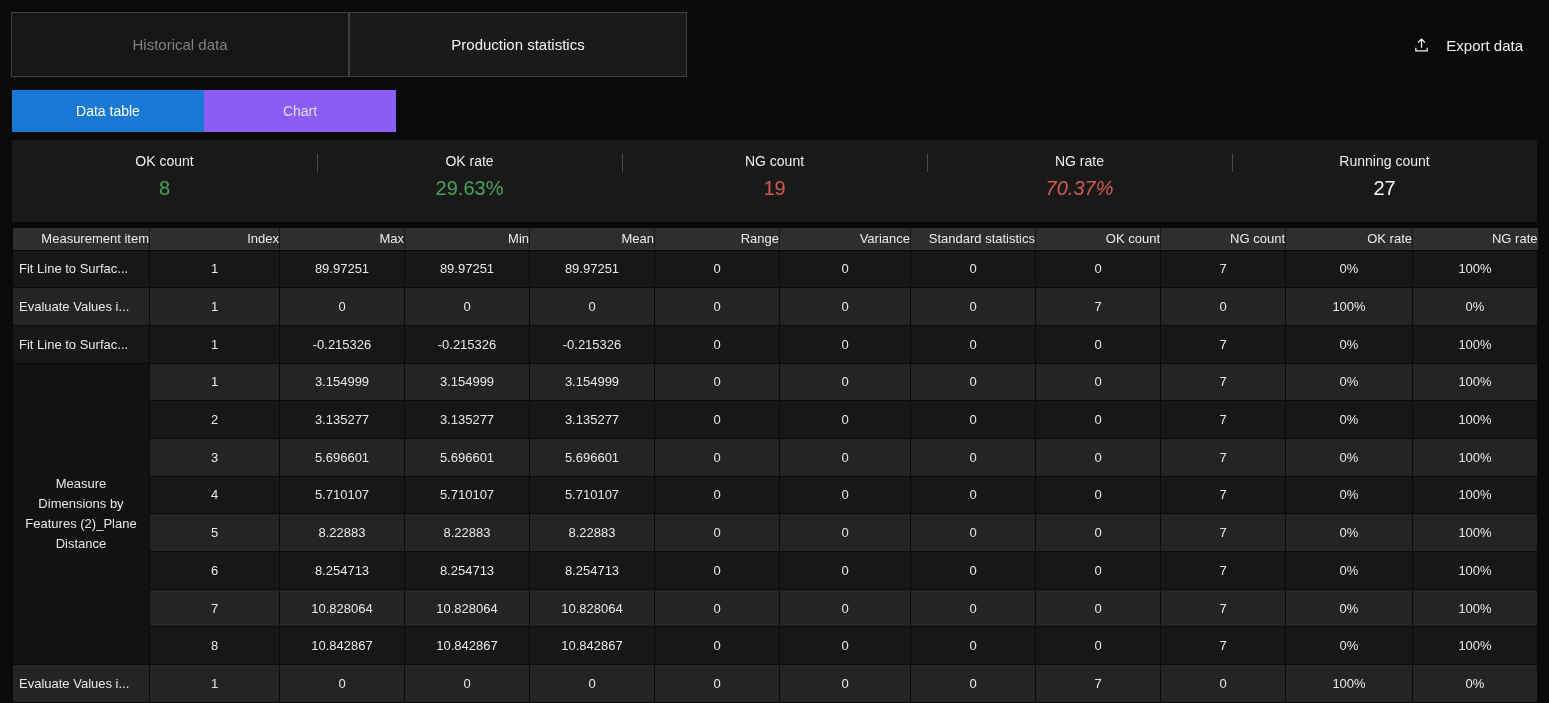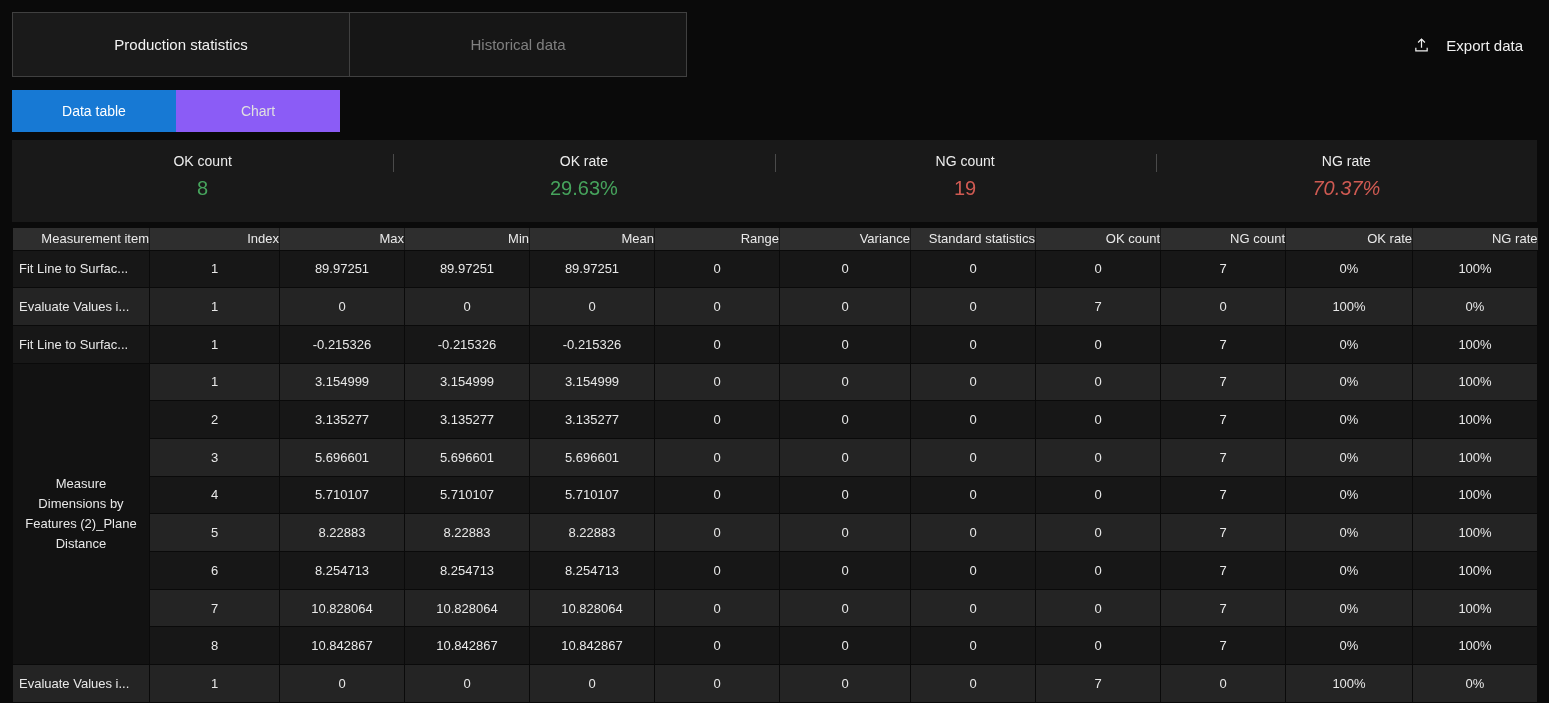--- a/index.html
+++ b/index.html
@@ -23,21 +23,21 @@
   .export-btn {
     position: absolute; right: 6px; top: 50%; transform: translateY(-50%);
     display: flex; align-items: center; gap: 16px;
     font-size: 15px; color: #f0f0f0; cursor: pointer; padding: 6px 8px;
   }
   .export-btn svg { display: block; }
 
   
   .subtab-bar { margin: 13px 12px 0; display: flex; }
   .subtab {
-    width: 164px; height: 42px;
+    width: 192px; height: 42px;
     display: flex; align-items: center; justify-content: center;
     font-size: 14px; cursor: pointer;
   }
   .subtab.active { background: #1779d4; color: #ffffff; }
   .subtab.inactive { background: #8b5cf6; color: #e0e0e0; }
 
   
   .stats-panel { margin: 8px 12px 0; height: 82px; background: #191919; display: flex; }
   .stat { flex: 1; position: relative; text-align: center; padding-top: 13px; }
   .stat + .stat::before {
@@ -72,25 +72,25 @@
   .data-table td.item-cell.merged {
     background: #121212 !important;
     text-align: center; white-space: normal;
     line-height: 1.55; padding: 0 10px;
   }
 </style>
 </head>
 <body>
 
 <div class="top-bar">
+  <div class="tab inactive">
+    <span>Historical data</span>
+  </div>
   <div class="tab active">
     <span>Production statistics</span>
-  </div>
-  <div class="tab inactive">
-    <span>Historical data</span>
   </div>
   <div class="export-btn">
     <span>
       <svg width="17" height="17" viewBox="0 0 18 18" fill="none" stroke="#f0f0f0" stroke-width="1.3">
         <path d="M9 12 V3"></path>
         <path d="M5.4 6.4 L9 2.8 L12.6 6.4"></path>
         <path d="M3 12 V15.2 H15 V12"></path>
       </svg>
     </span>
     <span>Export data</span>
@@ -115,20 +115,24 @@
       <div class="stat-label">OK rate</div>
       <div class="stat-value" style="color: rgb(70, 163, 92);">29.63%</div>
     </div>
     <div class="stat">
       <div class="stat-label">NG count</div>
       <div class="stat-value" style="color: rgb(207, 90, 82);">19</div>
     </div>
     <div class="stat">
       <div class="stat-label">NG rate</div>
       <div class="stat-value" style="color: rgb(207, 90, 82); font-style: italic;">70.37%</div>
+    </div>
+    <div class="stat">
+      <div class="stat-label">Running count</div>
+      <div class="stat-value" style="color: rgb(242, 242, 242);">27</div>
     </div>
   </div>
 
 <table class="data-table">
   <colgroup>
     <col style="width:137px">
       <col style="width:130px">
       <col style="width:125px">
       <col style="width:125px">
     <col style="width:125px">

